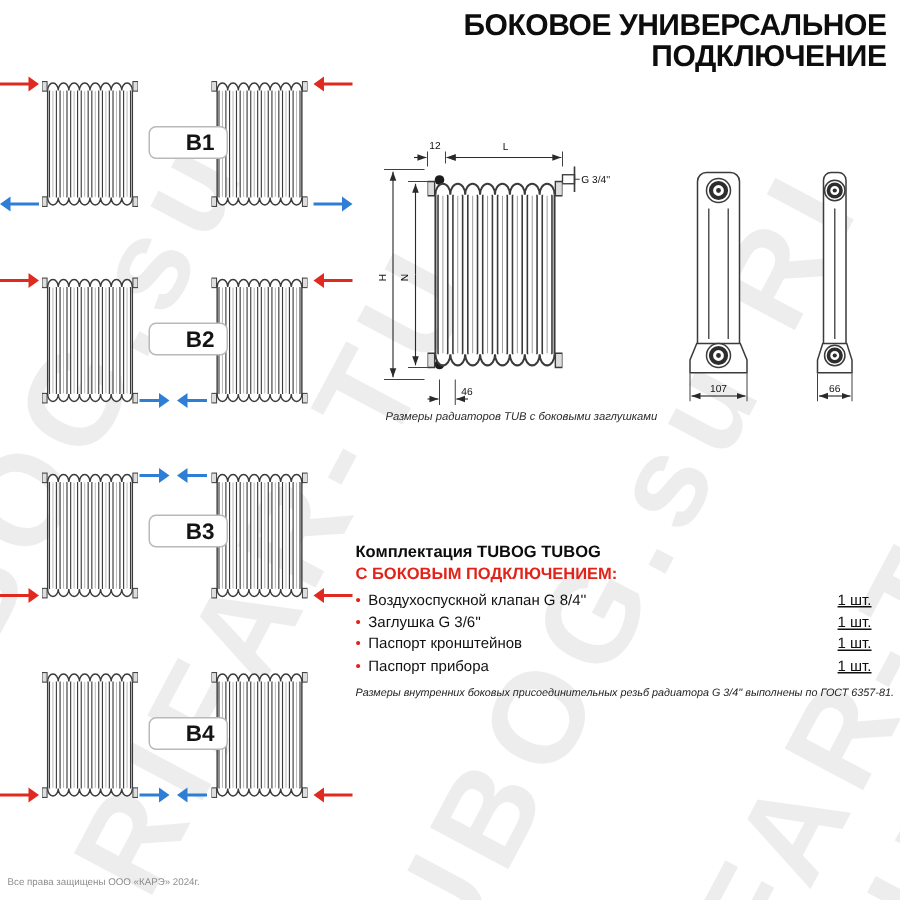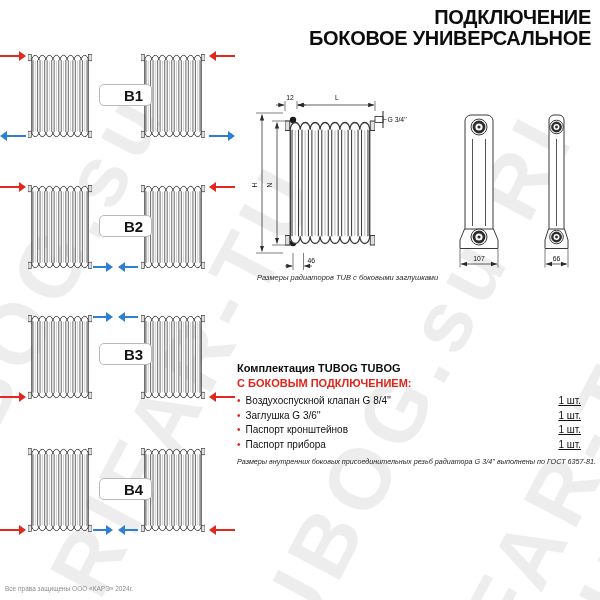--- a/index.html
+++ b/index.html
@@ -64,22 +64,22 @@
 
   <div id="wm-layer">
       <div class="wm" style="left: -140px; top: 520px;">TUBOG.su</div>
       <div class="wm" style="left: 30px; top: 565px;">RIFAR-TU</div>
       <div class="wm" style="left: 205px; top: 665px;">TUBOG.su RI</div>
       <div class="wm" style="left: 395px; top: 700px;">RIFAR-TUB</div>
       <div class="wm" style="left: 530px; top: 645px;">TUBOG</div>
     </div>
 
   <div class="title">
+    <div>БОКОВОЕ УНИВЕРСАЛЬНОЕ</div>
     <div>ПОДКЛЮЧЕНИЕ</div>
-    <div>БОКОВОЕ УНИВЕРСАЛЬНОЕ</div>
   </div>
 
   <div id="schemes">
       <div class="scheme-row" style="top: 49px;">
         <div class="rad" style="left: 28px;"><svg width="64" height="94" viewBox="-2 0 68 96" preserveAspectRatio="none">
             <rect x="-2" y="5.5" width="3.6" height="6.5" fill="#dedede" stroke="#3b3b3b" stroke-width="0.7"></rect>
             <rect x="62.4" y="5.5" width="3.6" height="6.5" fill="#dedede" stroke="#3b3b3b" stroke-width="0.7"></rect>
             <rect x="-2" y="84" width="3.6" height="6.5" fill="#dedede" stroke="#3b3b3b" stroke-width="0.7"></rect>
             <rect x="62.4" y="84" width="3.6" height="6.5" fill="#dedede" stroke="#3b3b3b" stroke-width="0.7"></rect>
             <rect x="3.3" y="10" width="4.9" height="76" rx="2.2" fill="#fff" stroke="#3b3b3b" stroke-width="0.8"></rect>

